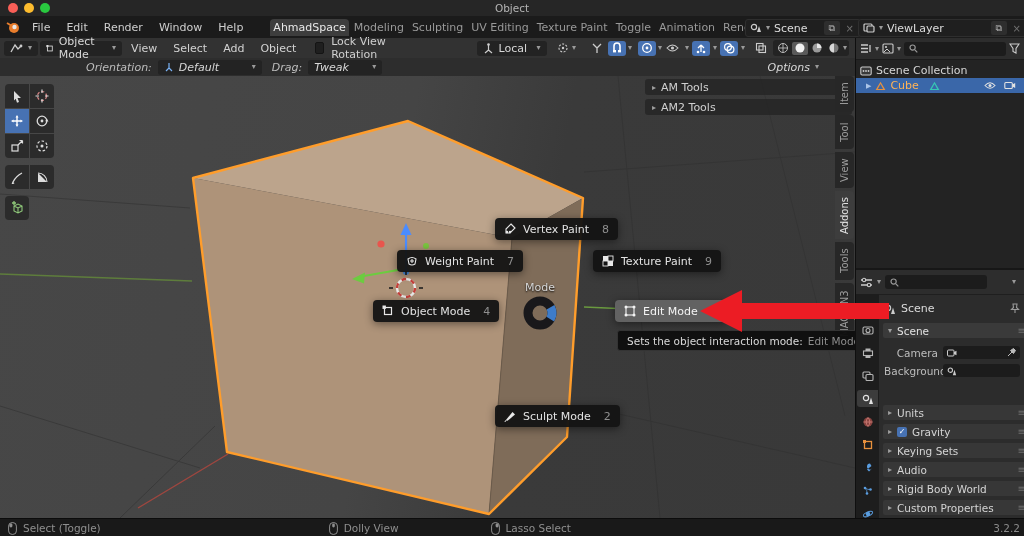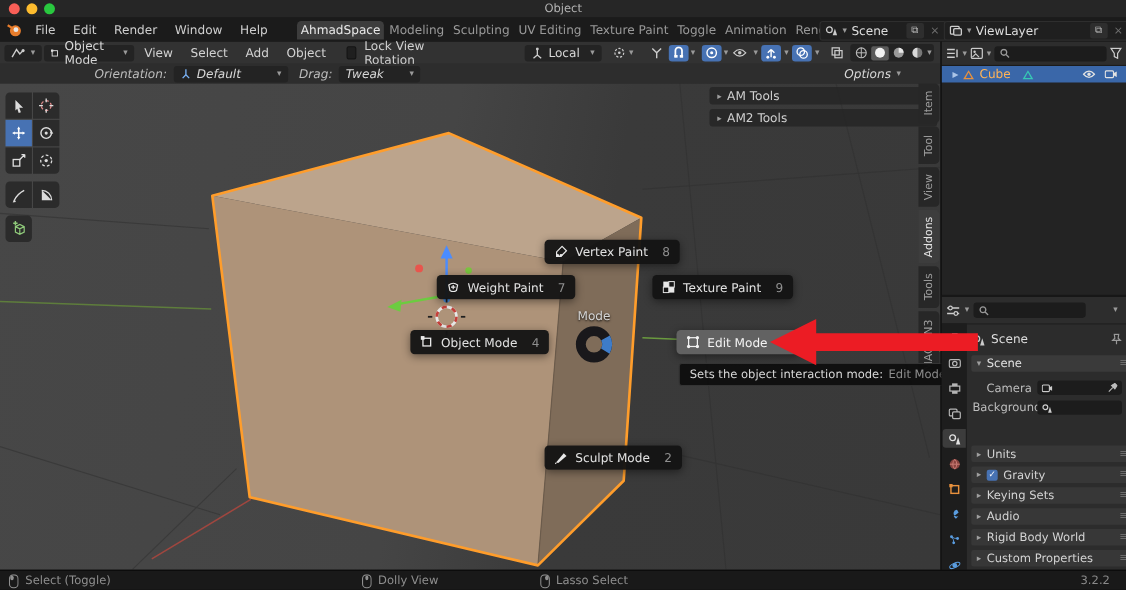--- a/index.html
+++ b/index.html
@@ -527,20 +527,31 @@
           <circle cx="3.6" cy="3.6" r="2.6" fill="none" stroke="#999" stroke-width="1.2"></circle>
           <line x1="5.6" y1="5.6" x2="8.3" y2="8.3" stroke="#999" stroke-width="1.2"></line>
         </svg>
     </span>
     <span>
       <svg width="11" height="11" viewBox="0 0 11 11">
           <path d="M1 1 H10 L7 5.5 V10 L4 8.5 V5.5 Z" fill="none" stroke="#ccc" stroke-width="1.1"></path>
         </svg>
     </span>
   </div>
+  <div class="ol-row" style="margin-top:3px">
+    <span>
+      <svg width="12" height="10" viewBox="0 0 12 10">
+          <rect x="0.8" y="1" width="10.4" height="8" rx="1.4" fill="#3a3a3a" stroke="#ccc" stroke-width="1.1"></rect>
+          <circle cx="3.5" cy="5" r="0.9" fill="#ccc"></circle>
+          <circle cx="6" cy="5" r="0.9" fill="#ccc"></circle>
+          <circle cx="8.5" cy="5" r="0.9" fill="#ccc"></circle>
+        </svg>
+    </span>
+    <span style="color:#d6d6d6">Scene Collection</span>
+  </div>
   <div class="ol-row sel">
     <span style="color:#aac4e8;font-size:7px;padding-left:6px">▶</span>
     <span>
       <svg width="11" height="10" viewBox="0 0 11 10">
           <path d="M5.5 0.8 L10.4 9 H0.6 Z" fill="#e8913d"></path>
           <path d="M5.5 3 L8.2 8 H2.8 Z" fill="#3a67a9"></path>
         </svg>
     </span>
     <span style="color:#ffb357">Cube</span>
     <span style="margin-left:6px">
@@ -742,18 +753,18 @@
       </svg>
     <span>Dolly View</span>
   </span>
   <span class="st-item" style="margin-left:92px">
     <svg width="9" height="13" viewBox="0 0 9 13">
         <rect x="0.6" y="0.6" width="7.8" height="11.8" rx="3.5" fill="none" stroke="#8f8f8f" stroke-width="1"></rect>
         <rect x="4.6" y="1.4" width="3" height="4" rx="1.4" fill="#8f8f8f"></rect>
       </svg>
     <span>Lasso Select</span>
   </span>
-  <span style="margin-left:auto;margin-right:15px;color:#8a8a8a">3.2.2</span>
+  <span style="margin-left:auto;margin-right:4px;color:#8a8a8a">3.2.2</span>
 </div>
 
 <svg class="abs" style="left:693px;top:282px;z-index:30" width="200" height="58" viewBox="0 0 200 58">
   <polygon points="7,29 49,8 49,21 196,21 196,37 49,37 49,50" fill="#ec1c24"></polygon>
 </svg>
 
 </body></html>

